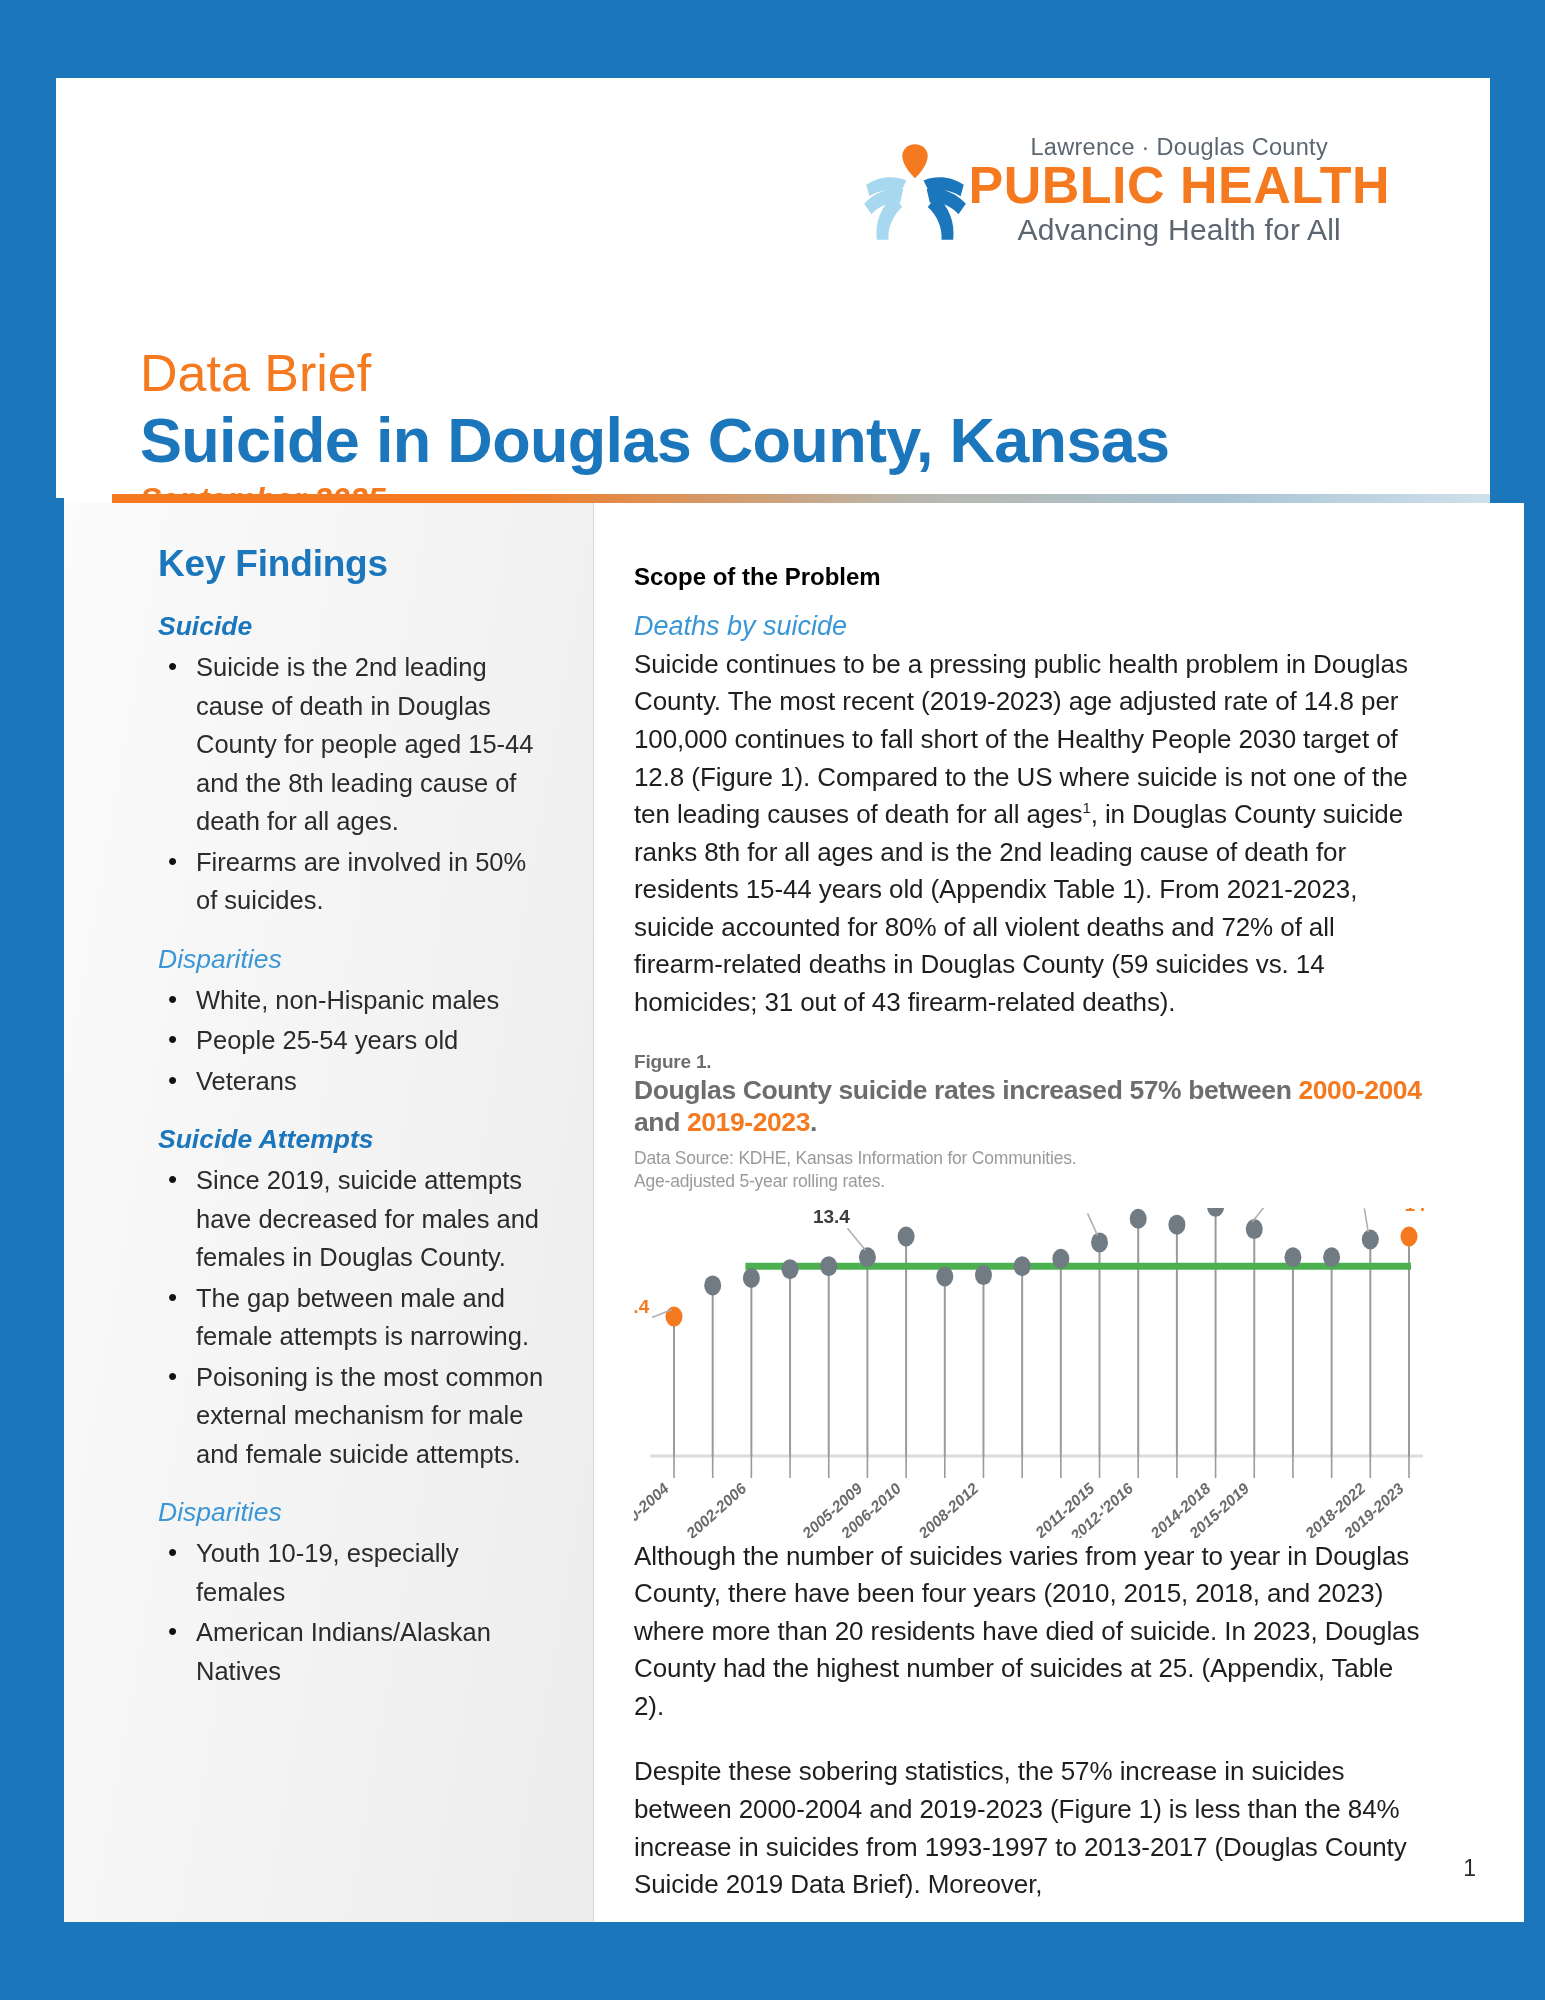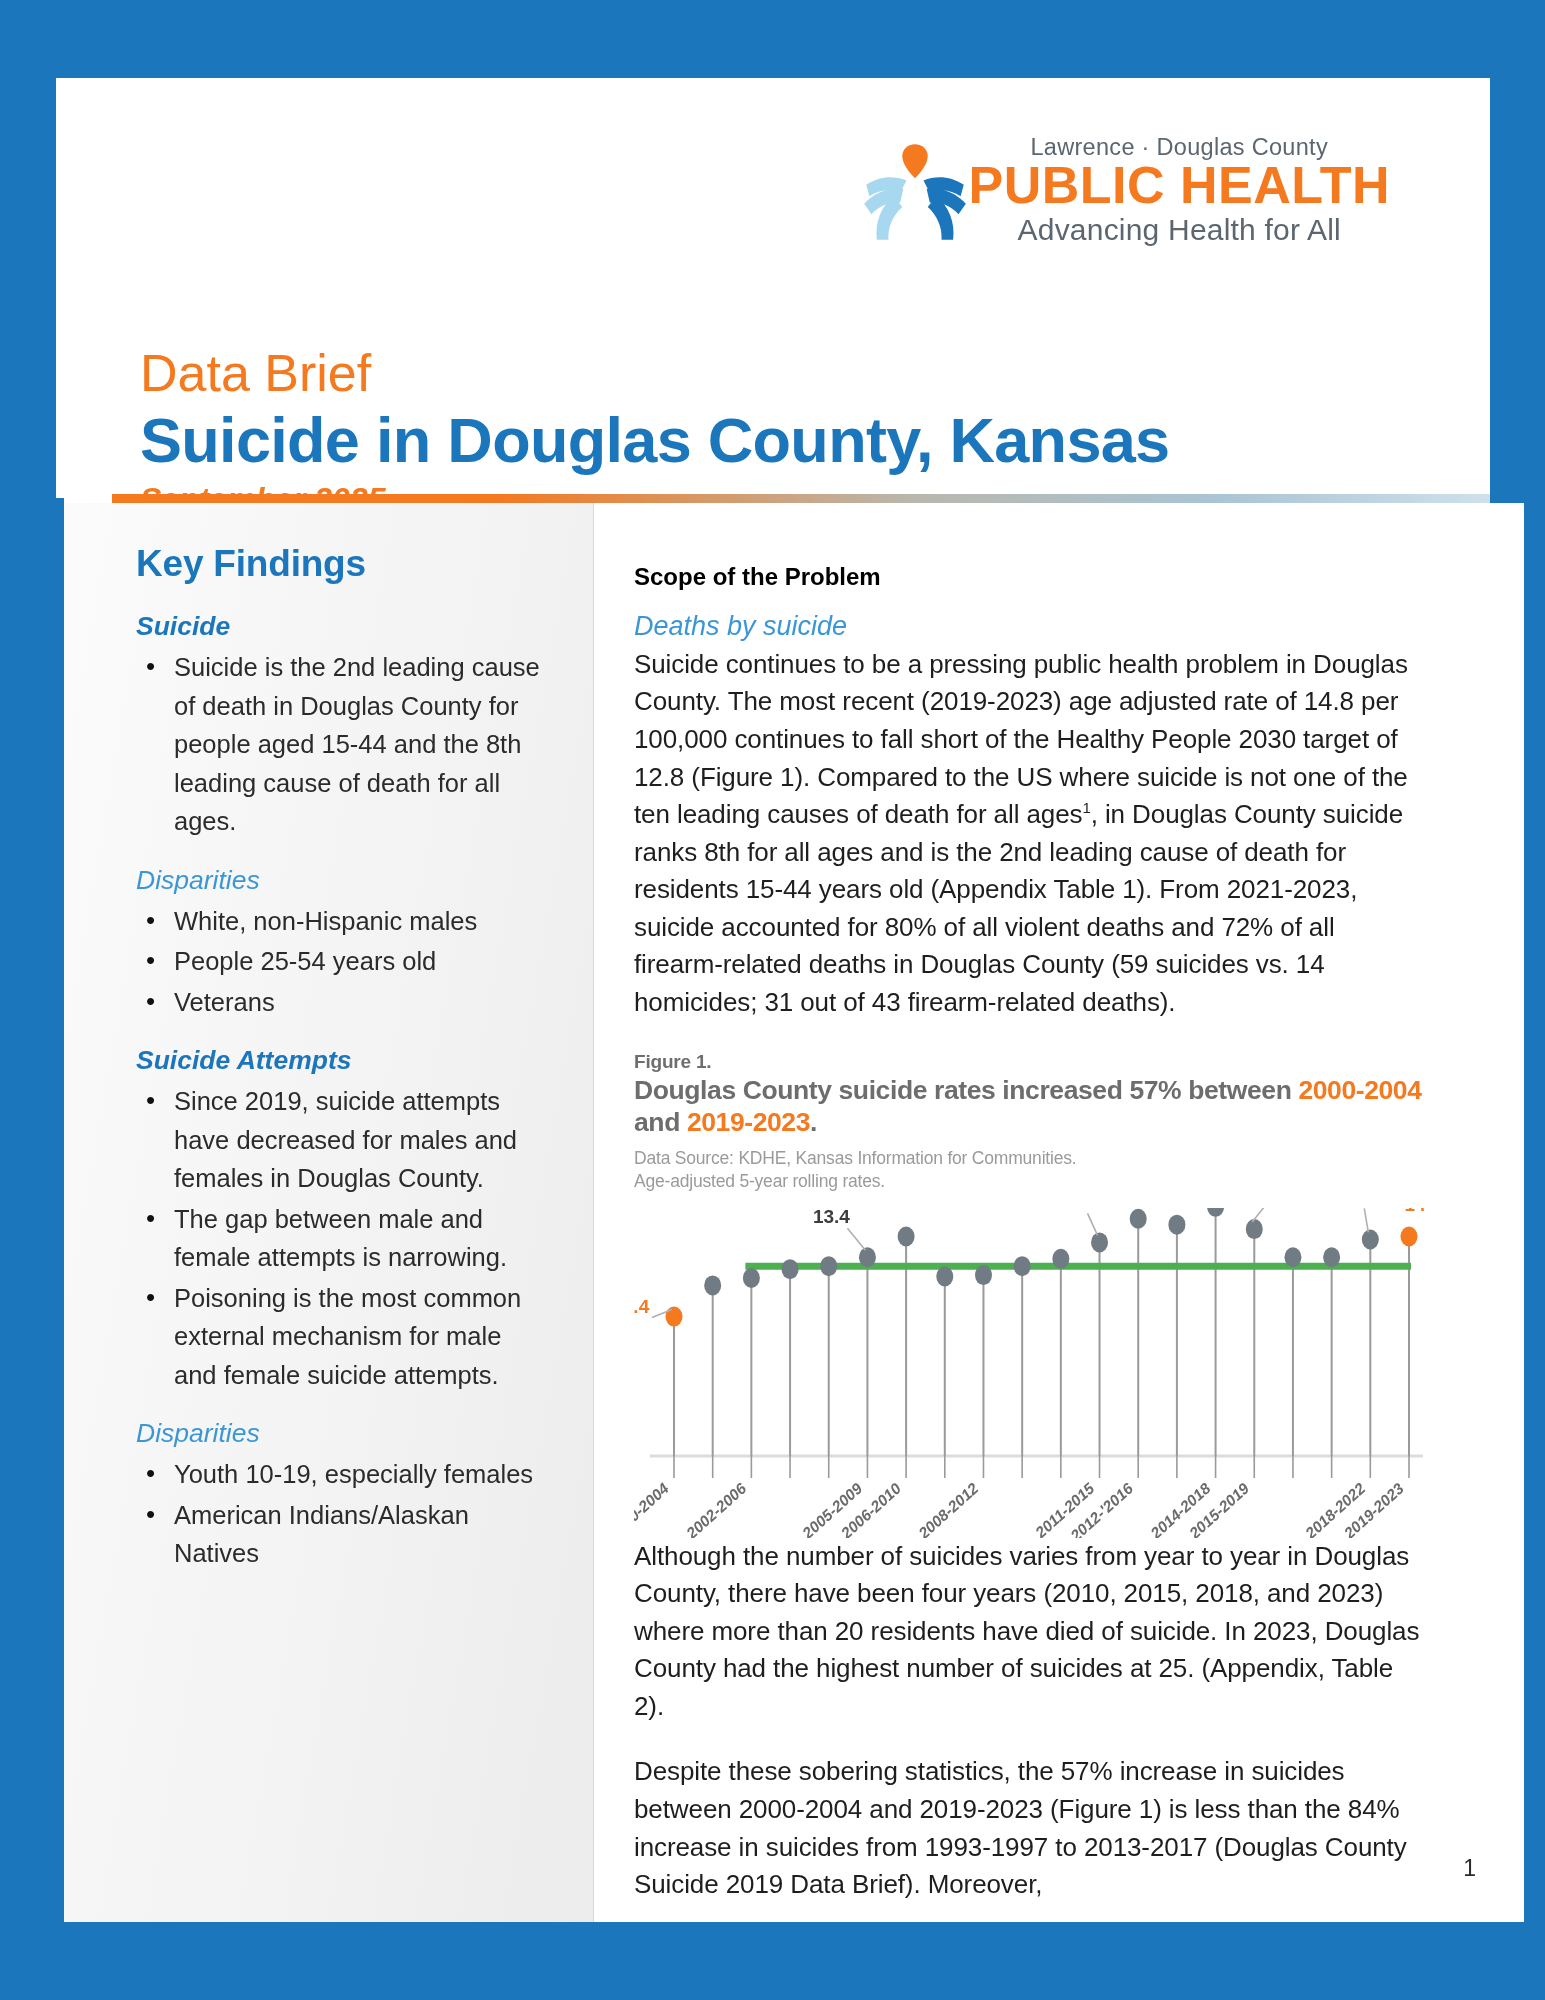--- a/index.html
+++ b/index.html
@@ -64,21 +64,21 @@
   }
   
   .body {
     position:absolute; left:8px; right:0; top:425px; bottom:0;
     display:flex;
   }
   .col-left {
     width:530px; flex:none;
     background:linear-gradient(100deg,#fbfbfb 0%,#f3f3f3 55%,#ececec 100%);
     border-right:1px solid #d8d8d8;
-    padding:40px 48px 0 72px;
+    padding:40px 48px 0 94px;
   }
   .col-right {
     flex:1; background:#fff;
     padding:40px 100px 0 40px;
     position:relative;
   }
   h2.sec {
     font-size:37px; font-weight:bold; color:#1b76bc;
     margin:0 0 26px 0; letter-spacing:-.2px;
   }
@@ -172,20 +172,21 @@
   </div>
 
   <div class="body">
 
     <div class="col-left">
       <h2 class="sec">Key Findings</h2>
 
       <h3 class="sub">Suicide</h3>
       <ul class="bul">
         <li>Suicide is the 2nd leading cause of death in Douglas County for people aged 15-44 and the 8th leading cause of death for all ages.</li>
+        <li>Firearms are involved in 50% of suicides.</li>
       </ul>
       <div class="spacer-sm"></div>
 
       <h3 class="sub-i">Disparities</h3>
       <ul class="bul">
         <li>White, non-Hispanic males</li>
         <li>People 25-54 years old</li>
         <li>Veterans</li>
       </ul>
       <div class="spacer-sm"></div>

